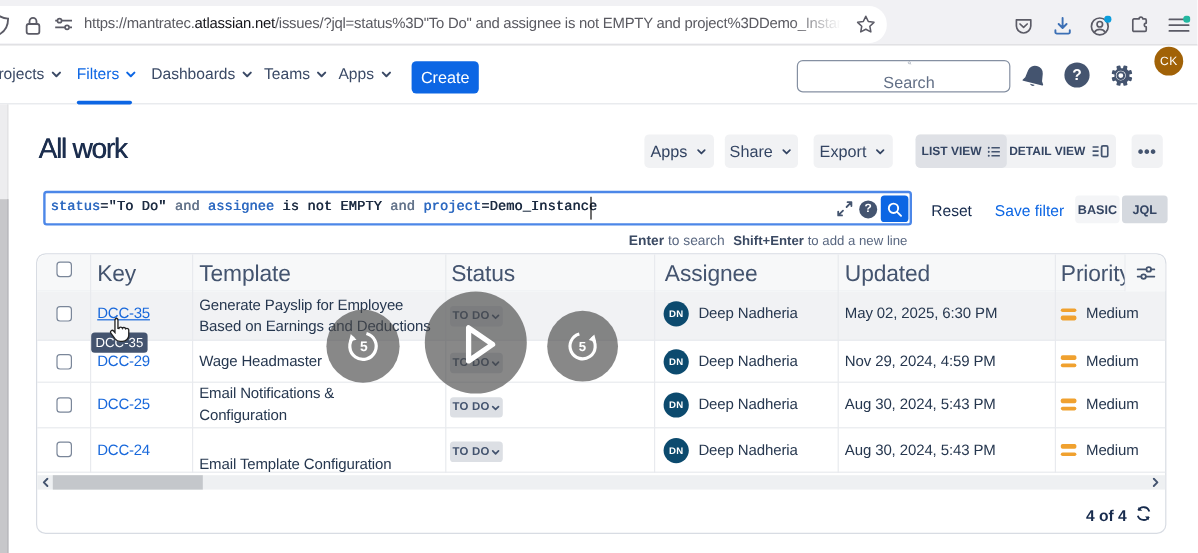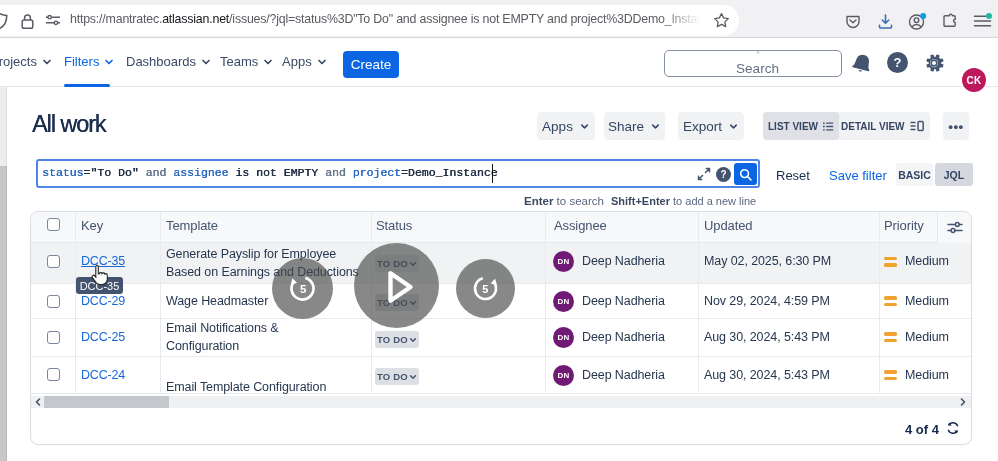--- a/index.html
+++ b/index.html
@@ -1,24 +1,24 @@
 <!DOCTYPE html>
 <html><head><meta charset="utf-8">
 <style>
 *{margin:0;padding:0;box-sizing:border-box;}
 html,body{width:998px;height:461px;overflow:hidden;background:#fff;font-family:"Liberation Sans",sans-serif;}
 body{position:relative;}
 .a{position:absolute;}
 .nav-item{font-size:13px;color:#3b4a66;display:flex;align-items:center;gap:4px;}
 .btn{background:#f1f2f4;border-radius:4px;display:flex;align-items:center;justify-content:center;gap:6px;font-size:13.5px;color:#344563;height:28px;}
-.hcell{font-size:13px;color:#44546f;letter-spacing:-0.1px;}
+.hcell{font-size:19px;color:#44546f;letter-spacing:-0.1px;}
 .cell{font-size:12.5px;color:#26374f;letter-spacing:-0.1px;}
 .cb{width:13px;height:13px;border:1.6px solid #7a8699;border-radius:3px;background:#fff;}
 .chip{width:44px;height:17px;background:#dcdfe4;border-radius:3px;display:flex;align-items:center;justify-content:center;gap:3px;font-size:9.5px;font-weight:bold;color:#44546f;letter-spacing:.2px;}
-.av{width:21px;height:21px;border-radius:50%;background:#701a75;color:#fff;font-size:8px;font-weight:bold;display:flex;align-items:center;justify-content:center;letter-spacing:.2px;}
+.av{width:21px;height:21px;border-radius:50%;background:#0c4a6e;color:#fff;font-size:8px;font-weight:bold;display:flex;align-items:center;justify-content:center;letter-spacing:.2px;}
 .pri{width:13px;height:10px;display:flex;flex-direction:column;justify-content:space-between;}
 .pri div{height:3.5px;border-radius:1.5px;background:#f0a12f;}
 .key{font-size:12.5px;color:#1868db;letter-spacing:-0.2px;}
 .vline{width:1px;background:#e8eaee;top:212px;height:182px;}
 .circ{border-radius:50%;background:rgba(72,72,72,0.65);display:flex;align-items:center;justify-content:center;}
 </style></head>
 <body>
 
 <div class="a" style="left:0;top:0;width:998px;height:38px;background:#f1f1f4;border-bottom:1px solid #d6d6da;"></div>
 <div class="a" style="left:0;top:5px;width:739px;height:31px;background:#fff;border-radius:0 15px 15px 0;"></div>
@@ -97,21 +97,21 @@
   </div>
 <svg class="a" style="left:852px;top:53px;transform:rotate(14deg)" width="20" height="21" viewBox="0 0 20 21">
     <path d="M10 1.8a6 6 0 0 1 6.3 5.1l.9 6.2 1.5 2.3a.7.7 0 0 1-.6 1.1H1.9a.7.7 0 0 1-.6-1.1l1.5-2.3.9-6.2A6 6 0 0 1 10 1.8z" fill="#44546f"></path>
     <path d="M8 17.5a2.2 2.2 0 0 0 4 0z" fill="#44546f"></path>
   </svg>
 <div class="a" style="left:887px;top:52px;width:21px;height:21px;border-radius:50%;background:#44546f;color:#fff;font-size:13px;font-weight:bold;display:flex;align-items:center;justify-content:center;">?</div>
 <svg class="a" style="left:923px;top:52px" width="22" height="22" viewBox="0 0 24 24">
     <path fill="#44546f" d="M12 8a4 4 0 1 0 0 8 4 4 0 0 0 0-8zm0 6.2A2.2 2.2 0 1 1 12 9.8a2.2 2.2 0 0 1 0 4.4z"></path>
     <path fill="#44546f" d="M21.7 13.4l-1.9-.46a7.9 7.9 0 0 0 0-1.88l1.9-.46a.8.8 0 0 0 .58-.97l-.55-2.05a.8.8 0 0 0-.97-.57l-1.9.5a8 8 0 0 0-1.33-1.33l.5-1.9a.8.8 0 0 0-.57-.97L15.42 2.8a.8.8 0 0 0-.97.58l-.46 1.9a7.9 7.9 0 0 0-1.88 0l-.46-1.9a.8.8 0 0 0-.97-.58L8.63 3.35a.8.8 0 0 0-.57.97l.5 1.9A8 8 0 0 0 7.23 7.55l-1.9-.5a.8.8 0 0 0-.97.57L3.8 9.67a.8.8 0 0 0 .58.97l1.9.46a7.9 7.9 0 0 0 0 1.88l-1.9.46a.8.8 0 0 0-.58.97l.55 2.05a.8.8 0 0 0 .97.57l1.9-.5c.4.5.85.94 1.33 1.33l-.5 1.9a.8.8 0 0 0 .57.97l2.05.55a.8.8 0 0 0 .97-.58l.46-1.9a7.9 7.9 0 0 0 1.88 0l.46 1.9a.8.8 0 0 0 .97.58l2.05-.55a.8.8 0 0 0 .57-.97l-.5-1.9c.5-.4.94-.85 1.33-1.33l1.9.5a.8.8 0 0 0 .97-.57l.55-2.05a.8.8 0 0 0-.58-.97zM12 16.5a4.5 4.5 0 1 1 0-9 4.5 4.5 0 0 1 0 9z"></path>
   </svg>
-<div class="a" style="left:962px;top:68px;width:24px;height:24px;border-radius:50%;background:#be185d;color:#fff;font-size:10px;font-weight:bold;display:flex;align-items:center;justify-content:center;letter-spacing:.3px;">CK</div>
+<div class="a" style="left:962px;top:39px;width:24px;height:24px;border-radius:50%;background:#a16207;color:#fff;font-size:10px;font-weight:normal;display:flex;align-items:center;justify-content:center;letter-spacing:.3px;">CK</div>
 
 <div class="a" style="left:0;top:87px;width:7px;height:374px;background:#ededef;border-right:1px solid #e0e0e3;"></div>
 <div class="a" style="left:0;top:166px;width:7px;height:295px;background:#c7c7ca;border-right:1px solid #b7b7bb;"></div>
 
 <div class="a" style="left:32px;top:111px;font-size:23.5px;color:#1c2e4e;letter-spacing:-1.1px;text-shadow:0.3px 0 0 currentColor;">All work</div>
 <div class="a btn" style="left:537px;top:112px;width:58px;">Apps <svg width="11" height="11" viewBox="0 0 12 12">
       <path d="M3 4.5l3 3 3-3" stroke="#344563" stroke-width="1.6" fill="none" stroke-linecap="round" stroke-linejoin="round"></path>
     </svg></div>
 <div class="a btn" style="left:604px;top:112px;width:61px;">Share <svg width="11" height="11" viewBox="0 0 12 12">
       <path d="M3 4.5l3 3 3-3" stroke="#344563" stroke-width="1.6" fill="none" stroke-linecap="round" stroke-linejoin="round"></path>

